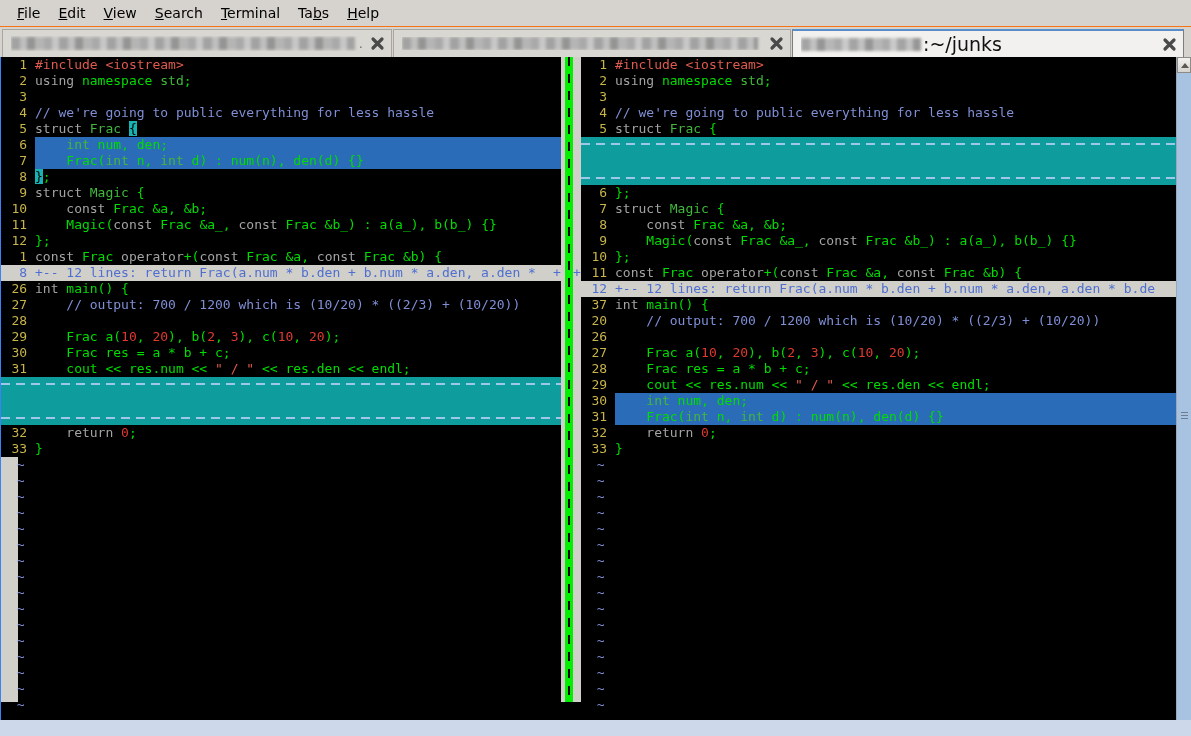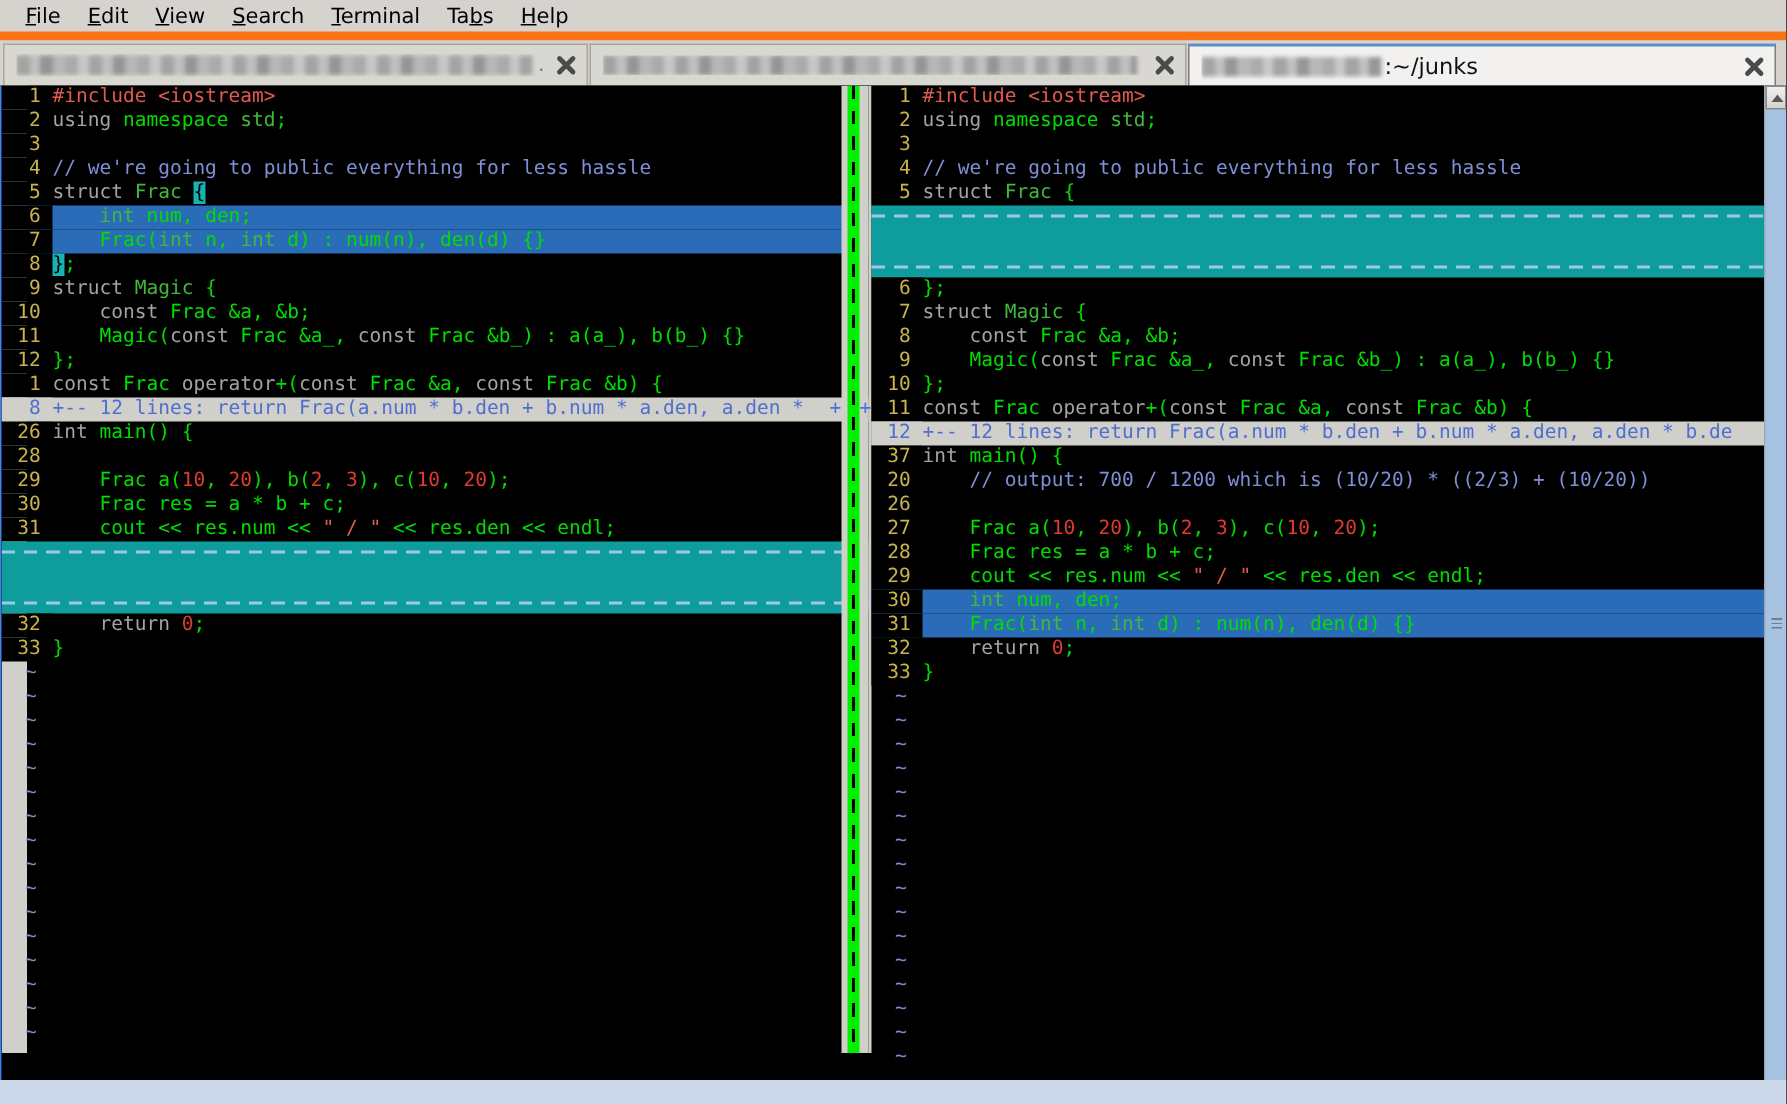--- a/index.html
+++ b/index.html
@@ -17,21 +17,21 @@
     overflow: hidden;
   }
 
   
   .menubar {
     position: absolute; left: 0; top: 0;
     width: 1191px; height: 27px;
     background: #d6d3ce;
     display: flex; align-items: center;
     padding-left: 8px;
-    border-bottom: 6px solid #f97316;
+    border-bottom: 1px solid #f97316;
   }
   .menu-item {
     font-family: "DejaVu Sans", "Liberation Sans", sans-serif;
     font-size: 14px;
     color: #000;
     padding: 2px 9px;
     cursor: default;
     white-space: nowrap;
   }
   .menu-item u { text-decoration: underline; }
@@ -87,21 +87,21 @@
     margin-right: 2px;
   }
   .redact.r1 { width: 352px; }
   .redact.r2 { width: 358px; }
   .redact.r3 { width: 120px; }
   .tab-dots {
     font-size: 13px; color: #6f6f6f; margin-left: 2px;
   }
   .tab-suffix {
     font-family: "DejaVu Sans", "Liberation Sans", sans-serif;
-    font-size: 15px; color: #111; white-space: nowrap;
+    font-size: 19px; color: #111; white-space: nowrap;
   }
   .tab-close {
     flex: 0 0 auto;
     width: 20px; height: 20px;
     display: flex; align-items: center; justify-content: center;
     margin-left: 4px;
   }
   .tab-close svg { display: block; }
 
   
@@ -330,20 +330,21 @@
             <div class="row"><span class="lnum">8 </span><span class="cursor">}</span><span class="c-green">;</span></div>
             <div class="row"><span class="lnum">9 </span><span class="c-op">struct </span><span class="c-type">Magic</span><span class="c-green"> {</span></div>
             <div class="row"><span class="lnum">10 </span><span class="c-green">    </span><span class="c-op">const</span><span class="c-green"> Frac &amp;a, &amp;b;</span></div>
             <div class="row"><span class="lnum">11 </span><span class="c-green">    Magic(</span><span class="c-op">const</span><span class="c-green"> Frac &amp;a_, </span><span class="c-op">const</span><span class="c-green"> Frac &amp;b_) : a(a_), b(b_) {}</span></div>
             <div class="row"><span class="lnum">12 </span><span class="c-green">};</span></div>
             <div class="row"><span class="lnum">1 </span><span class="c-op">const</span><span class="c-green"> Frac </span><span class="c-op">operator</span><span class="c-green">+(</span><span class="c-op">const</span><span class="c-green"> Frac &amp;a, </span><span class="c-op">const</span><span class="c-green"> Frac &amp;b) {</span></div>
             <div class="row foldline"><span class="lnum">8 </span><span>+-- 12 lines: return Frac(a.num * b.den + b.num * a.den, a.den *</span></div>
           </div>
           <div>
             <div class="row"><span class="lnum">26 </span><span class="c-op">int</span><span class="c-green"> main() {</span></div>
+            <div class="row"><span class="lnum">27 </span><span class="c-comment">    // output: 700 / 1200 which is (10/20) * ((2/3) + (10/20))</span></div>
             <div class="row"><span class="lnum">28 </span></div>
             <div class="row"><span class="lnum">29 </span><span class="c-green">    Frac a(</span><span class="c-num">10</span><span class="c-green">, </span><span class="c-num">20</span><span class="c-green">), b(</span><span class="c-num">2</span><span class="c-green">, </span><span class="c-num">3</span><span class="c-green">), c(</span><span class="c-num">10</span><span class="c-green">, </span><span class="c-num">20</span><span class="c-green">);</span></div>
             <div class="row"><span class="lnum">30 </span><span class="c-green">    Frac res = a * b + c;</span></div>
             <div class="row"><span class="lnum">31 </span><span class="c-green">    cout &lt;&lt; res.num &lt;&lt; </span><span class="c-str">" / "</span><span class="c-green"> &lt;&lt; res.den &lt;&lt; endl;</span></div>
             <div class="row filler" style="height: 48px;"></div>
             <div class="row"><span class="lnum">32 </span><span class="c-green">    </span><span class="c-op">return</span><span class="c-green"> </span><span class="c-num">0</span><span class="c-green">;</span></div>
             <div class="row"><span class="lnum">33 </span><span class="c-green">}</span></div>
           </div>
           <div>
             <div class="row"><span class="tilde">  ~</span></div>

